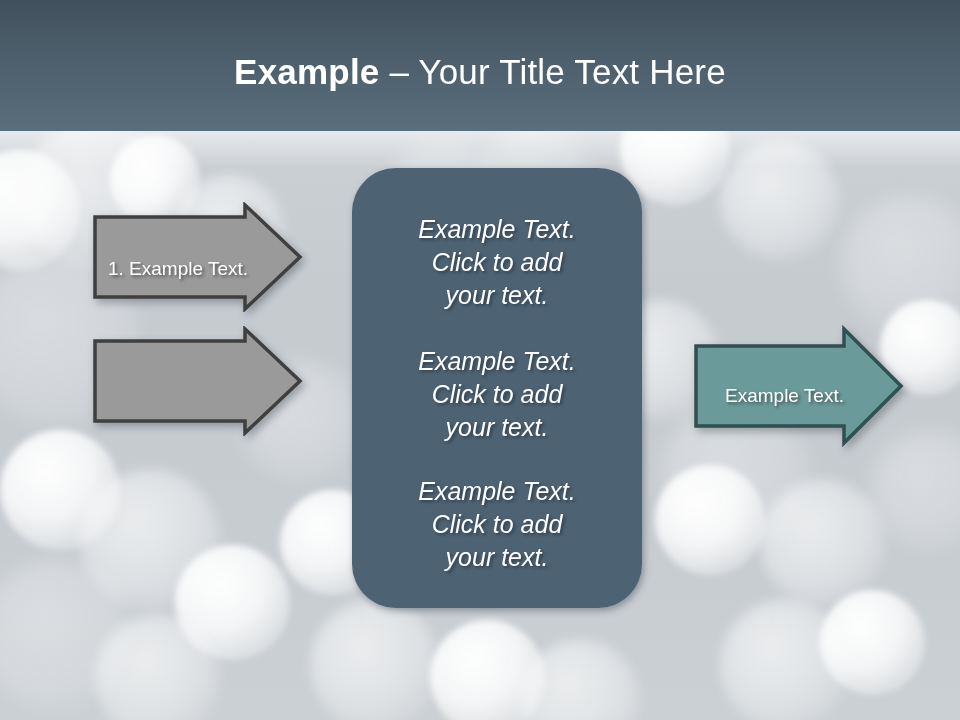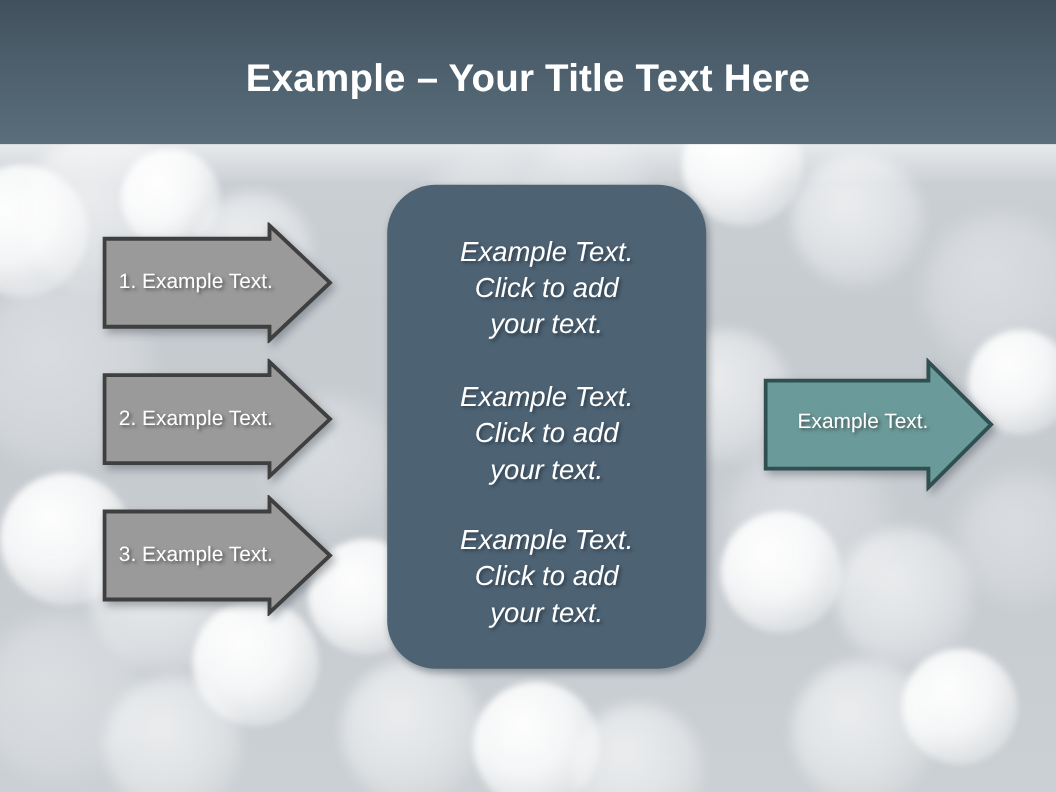--- a/index.html
+++ b/index.html
@@ -77,21 +77,21 @@
     left: 0; right: 0;
     top: 50px;
     text-align: center;
     color: #ffffff;
     font-size: 35px;
     line-height: 44px;
     letter-spacing: .2px;
     white-space: nowrap;
   }
   #header-title .bold { font-weight: bold; }
-  #header-title .rest { font-weight: bold; }
+  #header-title .rest { font-weight: normal; }
 
   
   #center-panel {
     position: absolute;
     left: 352px; top: 168px;
     width: 290px; height: 440px;
     background: #4d6374;
     border-radius: 44px;
     box-shadow: 2px 3px 7px rgba(60,70,80,.45);
   }
@@ -116,20 +116,21 @@
   }
   .arrow svg { display: block; }
   .arrow-label {
     position: absolute;
     color: #ffffff;
     font-size: 19px;
     line-height: 22px;
     white-space: nowrap;
     text-shadow: 2px 2px 3px rgba(40,40,40,.6);
     pointer-events: none;
+    margin-top: 12px;
   }
 
   #arrow-step-1 { left: 93px; top: 202px; }
   #arrow-step-2 { left: 93px; top: 326px; }
   #arrow-step-3 { left: 93px; top: 450px; }
   #arrow-result { left: 694px; top: 325px; }
 
   #arrow-step-1 .arrow-label { left: 15px; top: 44px; }
   #arrow-step-2 .arrow-label { left: 15px; top: 44px; }
   #arrow-step-3 .arrow-label { left: 15px; top: 44px; }
@@ -203,29 +204,22 @@
     <svg width="210" height="110" viewBox="0 0 210 110">
       <polygon points="2,15 152,15 152,3 207,55 152,107 152,95 2,95" fill="#9a9a9a" stroke="#3f3f3f" stroke-width="3.5" stroke-linejoin="miter"></polygon>
     </svg>
     <span class="arrow-label">1. Example Text.</span>
   </div>
 
   <div class="arrow" id="arrow-step-2">
     <svg width="210" height="110" viewBox="0 0 210 110">
       <polygon points="2,15 152,15 152,3 207,55 152,107 152,95 2,95" fill="#9a9a9a" stroke="#3f3f3f" stroke-width="3.5" stroke-linejoin="miter"></polygon>
     </svg>
-    <span class="arrow-label">2. Example Text.</span>
-  </div>
-
-  <div class="arrow" id="arrow-step-3">
-    <svg width="210" height="110" viewBox="0 0 210 110">
-      <polygon points="2,15 152,15 152,3 207,55 152,107 152,95 2,95" fill="#9a9a9a" stroke="#3f3f3f" stroke-width="3.5" stroke-linejoin="miter"></polygon>
-    </svg>
-    <span class="arrow-label">3. Example Text.</span>
-  </div>
+  </div>
+
 
   <div class="arrow" id="arrow-result">
     <svg width="210" height="122" viewBox="0 0 210 122">
       <polygon points="2,21 150,21 150,4 207,61 150,118 150,101 2,101" fill="#6a9a99" stroke="#2f4f50" stroke-width="3.5" stroke-linejoin="miter"></polygon>
     </svg>
     <span class="arrow-label">Example Text.</span>
   </div>
 
 </div>
 

